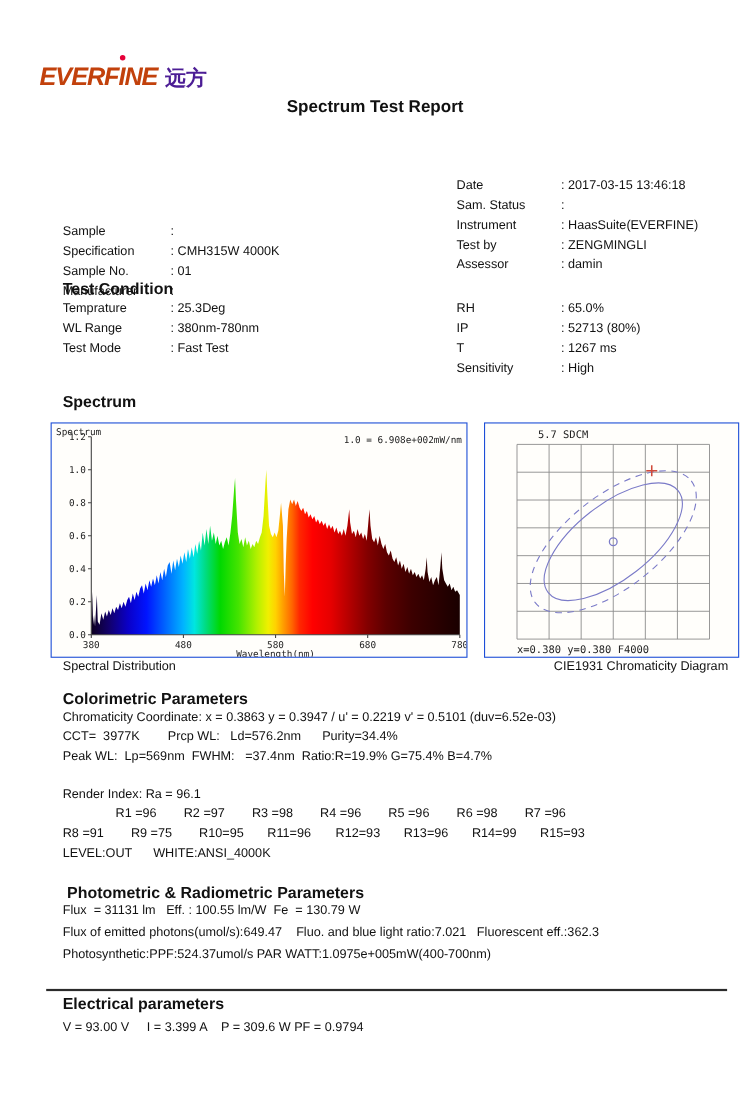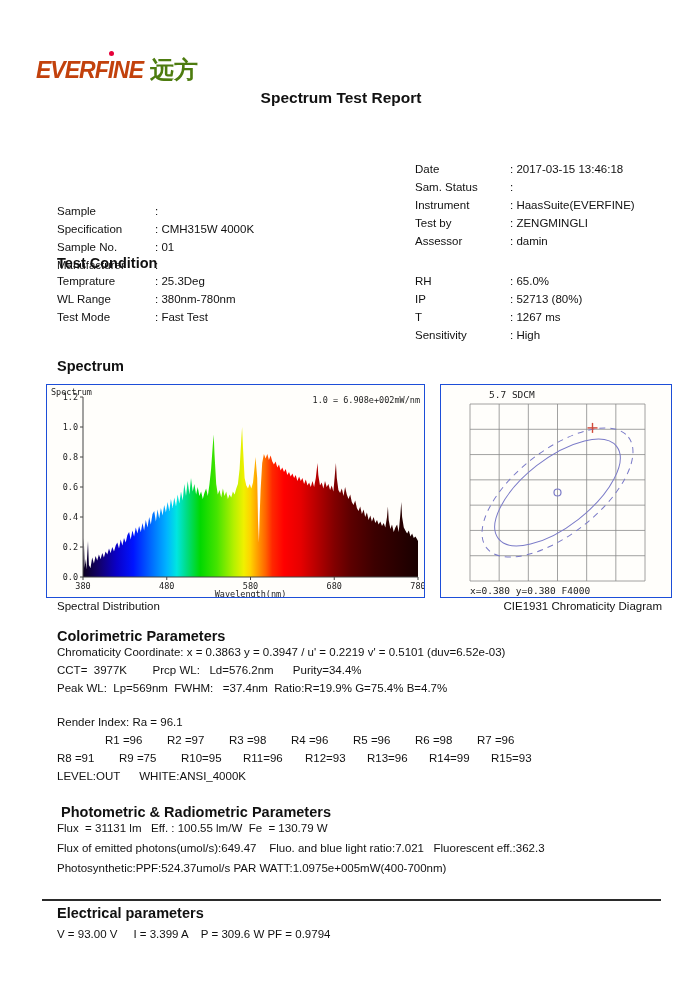--- a/index.html
+++ b/index.html
@@ -15,21 +15,21 @@
   .logo { left:36px; top:58px; display:flex; align-items:flex-end; }
   .logo-en {
     font-family:"Liberation Sans", sans-serif; font-weight:800; font-style:italic;
     font-size:23px; letter-spacing:-1px; color:#c2410c; line-height:1;
   }
   .logo-i { position:relative; }
   .logo-i::before {
     content:""; position:absolute; left:1px; top:-6px;
     width:5px; height:5px; border-radius:50%; background:#e60039;
   }
-  .logo-cn { font-size:24px; font-weight:600; color:#4d7c0f; margin-left:7px; line-height:1; }
+  .logo-cn { font-size:19px; font-weight:600; color:#4c1d95; margin-left:7px; line-height:1; }
 
   .title { left:0; top:89px; width:682px; text-align:center; font-size:15.5px; font-weight:bold; }
 
   .row { height:18px; line-height:18px; }
   .lbl  { display:inline-block; width:98px; }
   .lblr { display:inline-block; width:95px; }
   .colon { display:inline; }
 
   .h2 { font-size:14.5px; font-weight:bold; }
 

